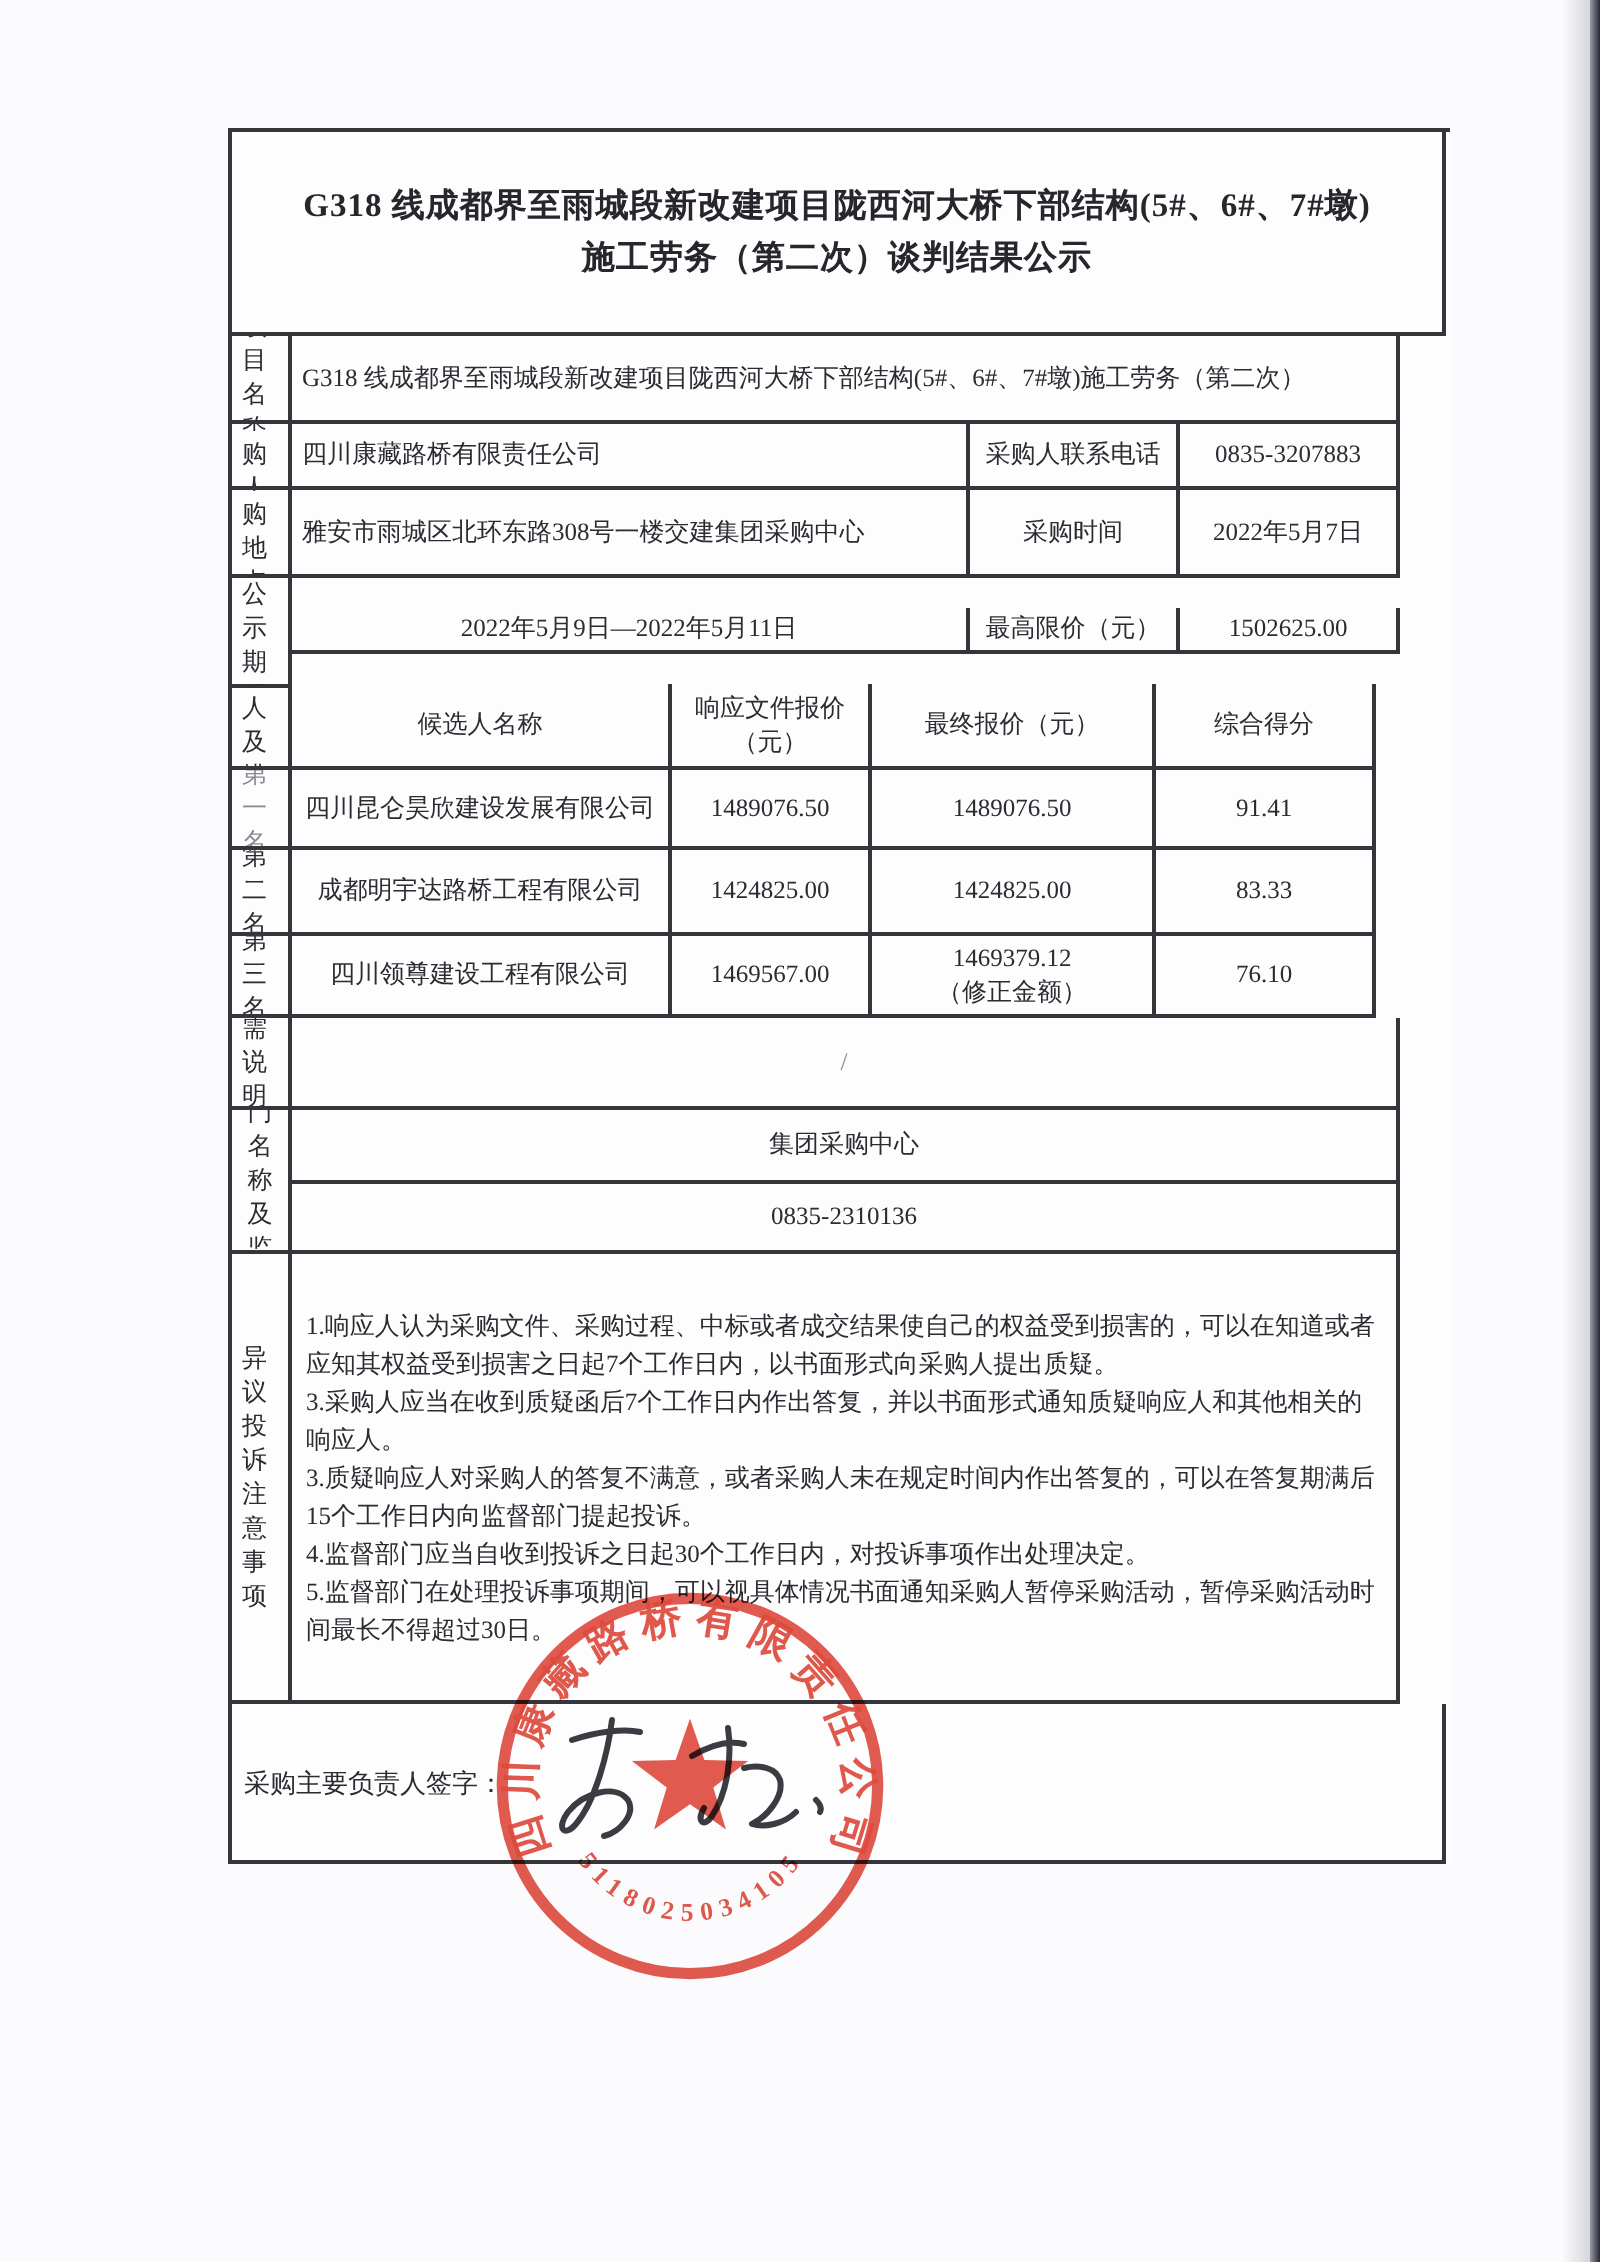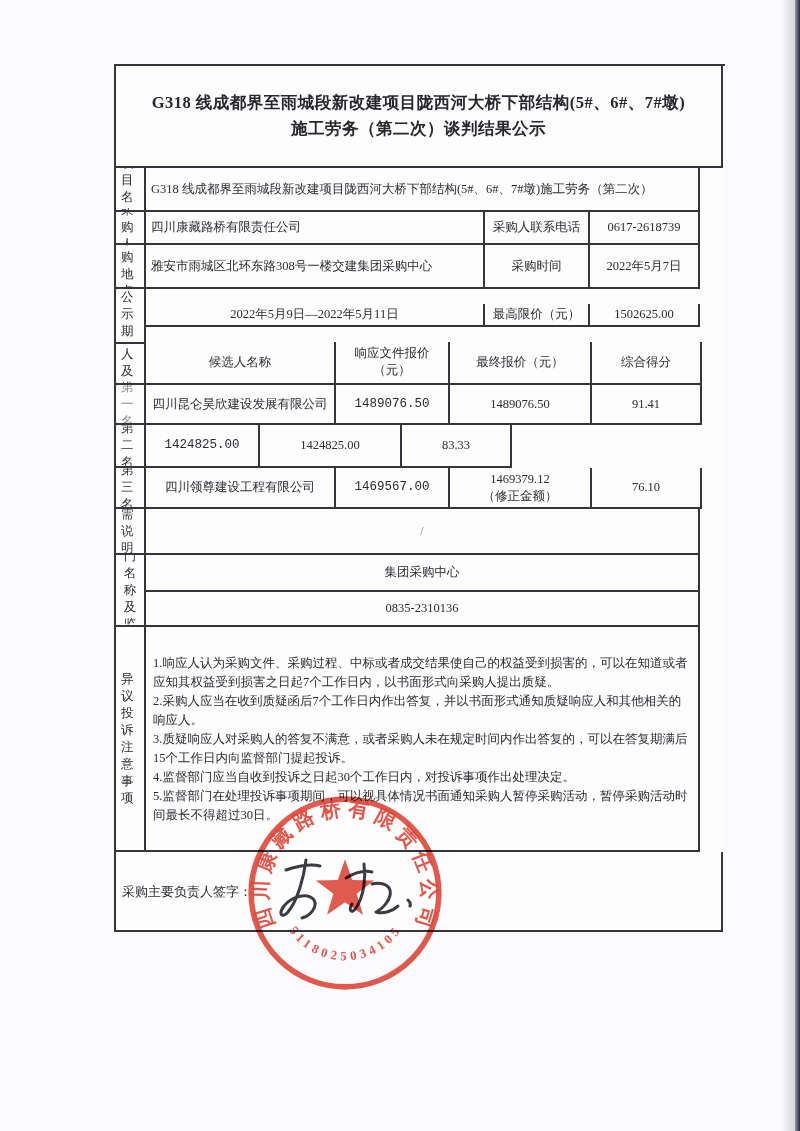--- a/index.html
+++ b/index.html
@@ -32,21 +32,21 @@
     overflow:hidden;
   }
   .c-left{justify-content:flex-start;text-align:left;}
   .c-center{justify-content:center;text-align:center;}
   .w-label{width:30px;}
   .w-wide{width:554px;}
   .w-val1{width:339px;}
   .w-lab2{width:105px;}
   .w-val2{width:110px;}
   .w-name{width:190px;}
-  .w-bid{width:114px;font-family:Liberation Mono, monospace;}
+  .w-bid{width:100px;}
   .w-final{width:142px;}
   .w-score{width:110px;}
   .h-title{height:102px;}
   .h-project{height:44px;}
   .h-purchaser{height:33px;}
   .h-location{height:44px;}
   .h-publicity{height:53px;align-items:center;}
   .h-candhead{height:43px;}
   .h-r1{height:40px;}
   .h-r2{height:43px;}
@@ -90,21 +90,21 @@
 
   <div class="row h-project">
     <div class="cell w-label c-left">项目名称</div>
     <div class="cell w-wide c-left">G318 线成都界至雨城段新改建项目陇西河大桥下部结构(5#、6#、7#墩)施工劳务（第二次）</div>
   </div>
 
   <div class="row h-purchaser">
     <div class="cell w-label c-left">采购人</div>
     <div class="cell w-val1 c-left">四川康藏路桥有限责任公司</div>
     <div class="cell w-lab2 c-center">采购人联系电话</div>
-    <div class="cell w-val2 c-center">0617-2618739</div>
+    <div class="cell w-val2 c-center">0835-3207883</div>
   </div>
 
   <div class="row h-location">
     <div class="cell w-label c-left">采购地点</div>
     <div class="cell w-val1 c-left">雅安市雨城区北环东路308号一楼交建集团采购中心</div>
     <div class="cell w-lab2 c-center">采购时间</div>
     <div class="cell w-val2 c-center">2022年5月7日</div>
   </div>
 
   <div class="row h-publicity">
@@ -125,20 +125,21 @@
   <div class="row h-r1">
     <div class="cell w-label c-left faint">第一名</div>
     <div class="cell w-name c-center">四川昆仑昊欣建设发展有限公司</div>
     <div class="cell w-bid c-center">1489076.50</div>
     <div class="cell w-final c-center">1489076.50</div>
     <div class="cell w-score c-center">91.41</div>
   </div>
 
   <div class="row h-r2">
     <div class="cell w-label c-left">第二名</div>
+    <div class="cell w-name c-center">成都明宇达路桥工程有限公司</div>
     <div class="cell w-bid c-center">1424825.00</div>
     <div class="cell w-final c-center">1424825.00</div>
     <div class="cell w-score c-center">83.33</div>
   </div>
 
   <div class="row h-r3">
     <div class="cell w-label c-left">第三名</div>
     <div class="cell w-name c-center">四川领尊建设工程有限公司</div>
     <div class="cell w-bid c-center">1469567.00</div>
     <div class="cell w-final c-center">
@@ -160,21 +161,21 @@
     <div class="superv-right">
       <div class="cell h-sub1 c-center" style="width:554px;">集团采购中心</div>
       <div class="cell h-sub2 c-center" style="width:554px;">0835-2310136</div>
     </div>
   </div>
 
   <div class="row h-objection">
     <div class="cell w-label c-left">异议投诉注意事项</div>
     <div class="cell w-wide objection-body">
       <div>1.响应人认为采购文件、采购过程、中标或者成交结果使自己的权益受到损害的，可以在知道或者应知其权益受到损害之日起7个工作日内，以书面形式向采购人提出质疑。</div>
-      <div>2.采购人应当在收到质疑函后7个工作日内作出答复，并以书面形式通知质疑响应人和其他相关的响应人。</div>
+      <div>3.采购人应当在收到质疑函后7个工作日内作出答复，并以书面形式通知质疑响应人和其他相关的响应人。</div>
       <div>3.质疑响应人对采购人的答复不满意，或者采购人未在规定时间内作出答复的，可以在答复期满后15个工作日内向监督部门提起投诉。</div>
       <div>4.监督部门应当自收到投诉之日起30个工作日内，对投诉事项作出处理决定。</div>
       <div>5.监督部门在处理投诉事项期间，可以视具体情况书面通知采购人暂停采购活动，暂停采购活动时间最长不得超过30日。</div>
     </div>
   </div>
 
   <div class="row h-sign">
     <div class="cell sign-cell c-left">采购主要负责人签字：</div>
   </div>
 

